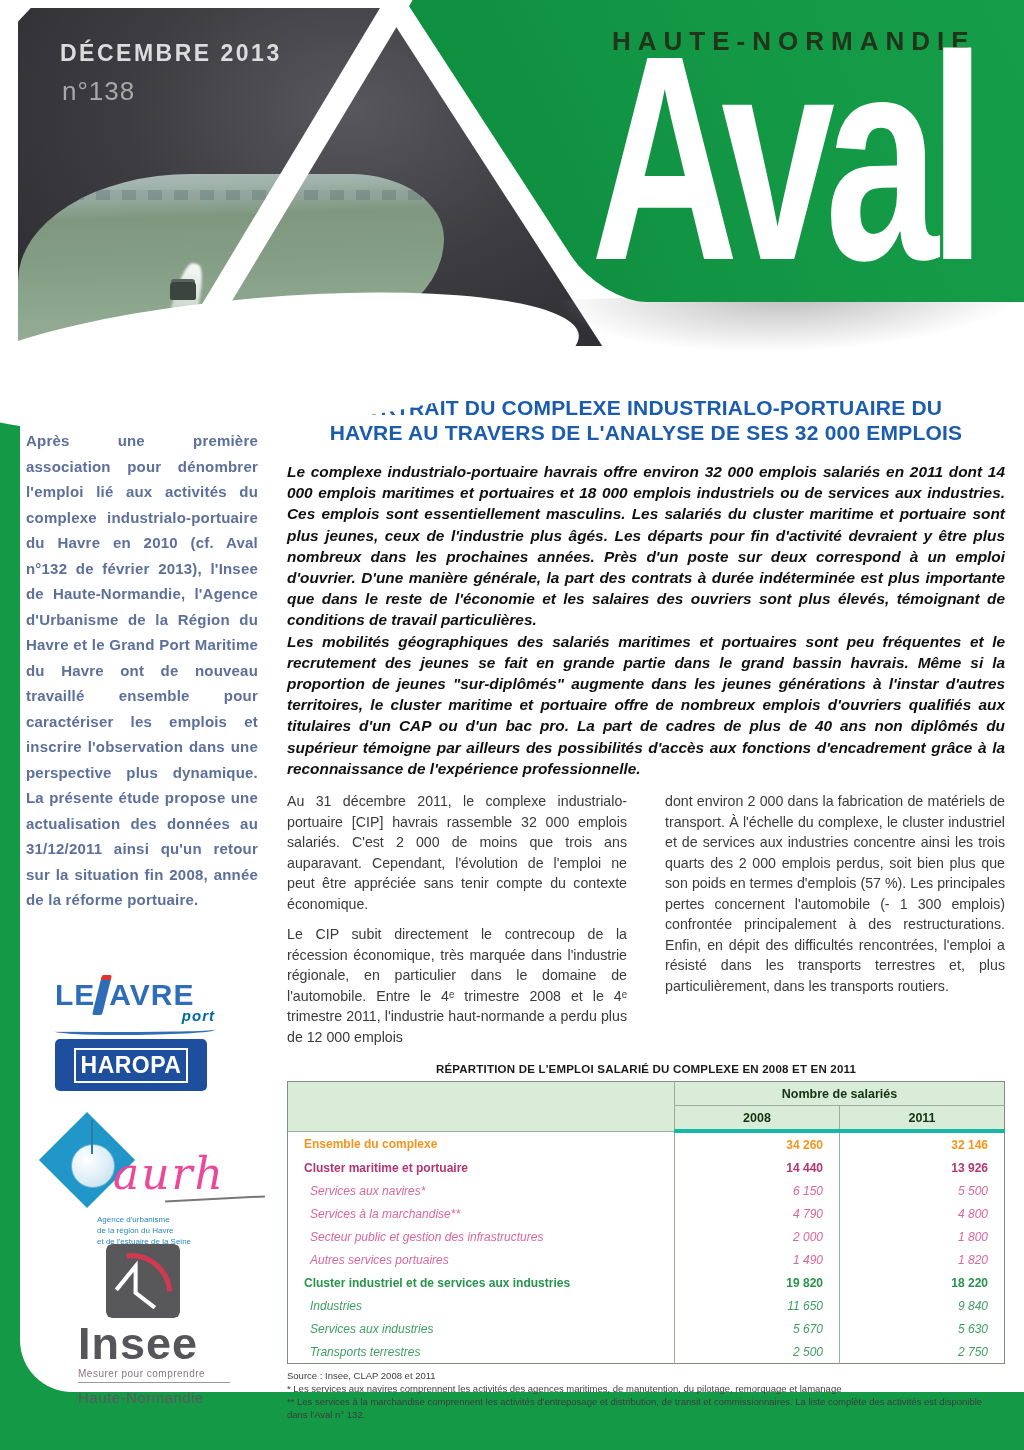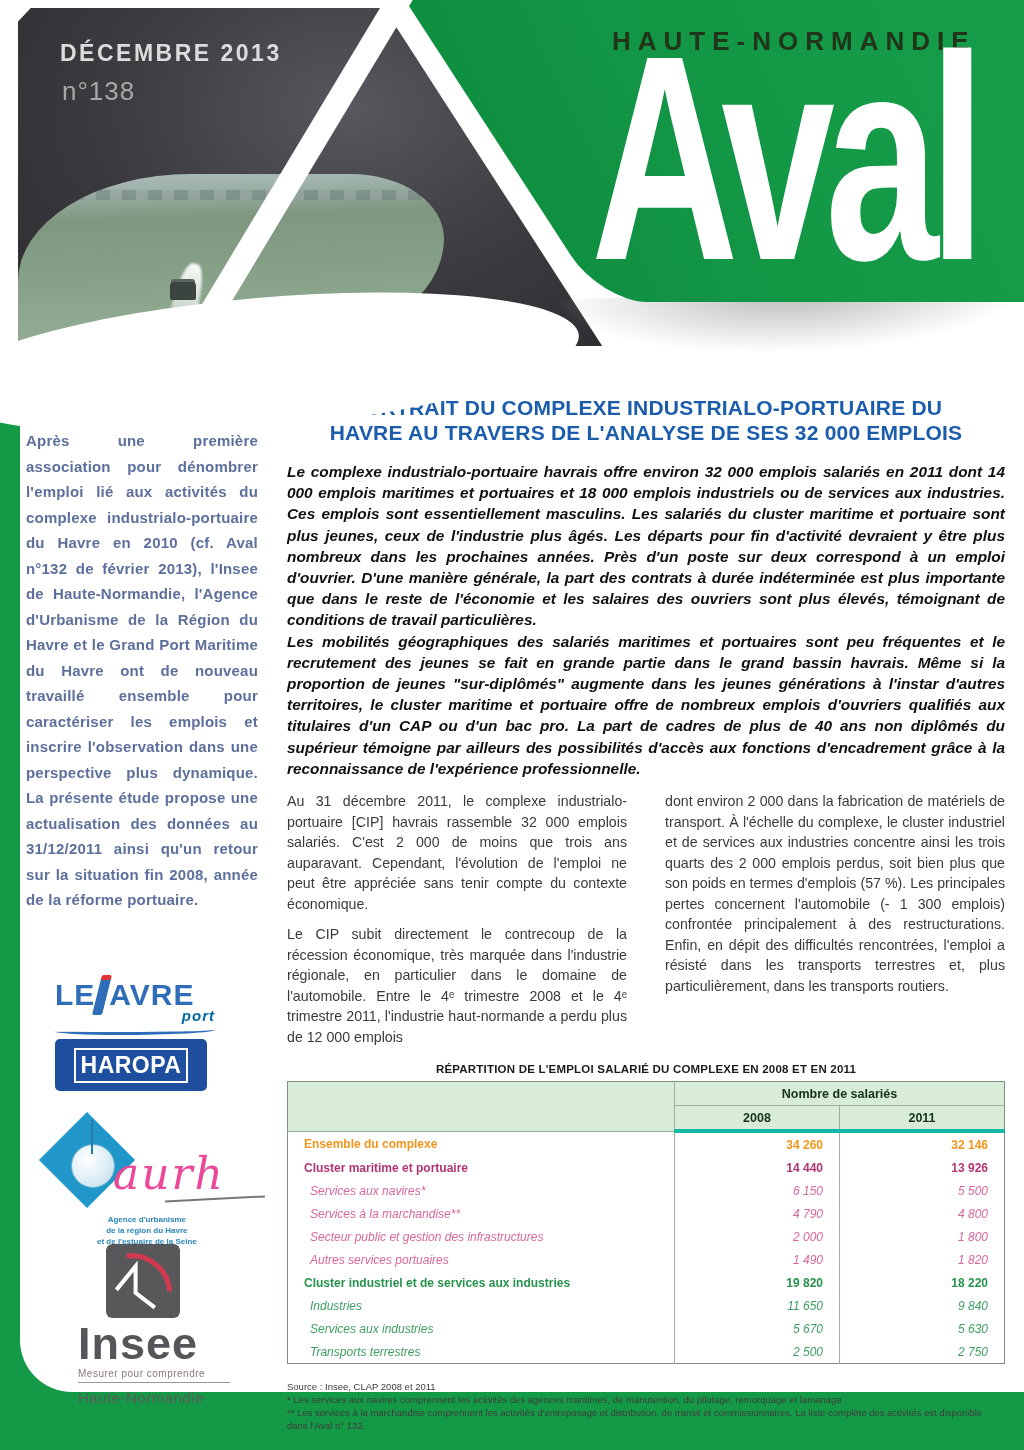--- a/index.html
+++ b/index.html
@@ -71,21 +71,21 @@
     transform:rotate(45deg);}
   .aurh-globe{position:absolute;left:26px;top:22px;width:42px;height:42px;border-radius:50%;
     background:radial-gradient(circle at 35% 35%,#ffffff 0%,#dceef6 55%,#bcd8e6 100%);
     border:1px solid #6fb4d4;}
   .aurh-pin{position:absolute;left:46px;top:-2px;width:2px;height:34px;background:#2a7aa8;}
   .aurh-script{position:absolute;left:68px;top:26px;font-family:"DejaVu Serif",serif;font-style:italic;
     font-size:44px;color:#ec4899;letter-spacing:2px;}
   .aurh-underl{position:absolute;left:120px;top:76px;width:100px;height:2px;background:#777;
     transform:rotate(-3deg);}
   .aurh-caption{position:absolute;left:52px;top:92px;color:#2a86b8;font-size:8px;line-height:11px;
-    font-weight:bold;text-align:center;}
+    font-weight:normal;}
 
   .logo-insee{position:absolute;left:78px;top:1244px;width:190px;z-index:2;}
   .insee-mark{width:74px;height:74px;margin-left:28px;border-radius:6px;display:block;}
   .insee-name{color:#55555a;font-size:45px;font-weight:bold;letter-spacing:1px;line-height:48px;
     margin-top:2px;}
   .insee-tag{color:#8a7580;font-size:10px;letter-spacing:.5px;border-bottom:1px solid #999;
     padding-bottom:3px;width:152px;}
   .insee-region{color:#5a5a5a;font-size:15px;margin-top:6px;letter-spacing:.5px;}
 
   
@@ -112,21 +112,21 @@
   td.h-corner{background:#d8ecd8;border-bottom:1px solid #9ab09a;}
   td.c-label{text-align:left;border-left:none;}
   td.c-val{text-align:right;border-left:1px solid #9ab09a;width:132px;}
   tr.row-total td{color:#f2951d;font-weight:bold;}
   tr.row-maritime-head td{color:#b23572;font-weight:bold;}
   tr.row-maritime-sub td{color:#d9679c;font-style:italic;}
   tr.row-industrial-head td{color:#27934c;font-weight:bold;}
   tr.row-industrial-sub td{color:#3f9e63;font-style:italic;}
   tr.row-maritime-sub td.c-label,tr.row-industrial-sub td.c-label{padding-left:22px;}
 
-  .notes{margin-top:16px;color:#3c3c3c;font-size:9.5px;line-height:13px;}
+  .notes{margin-top:5px;color:#3c3c3c;font-size:9.5px;line-height:13px;}
   .notes div{margin:0;}
 </style>
 </head>
 <body>
 
 <div class="page">
 
   <div class="bar-left"></div>
   <div class="band-bottom"></div>
   <div class="corner-green"></div>

